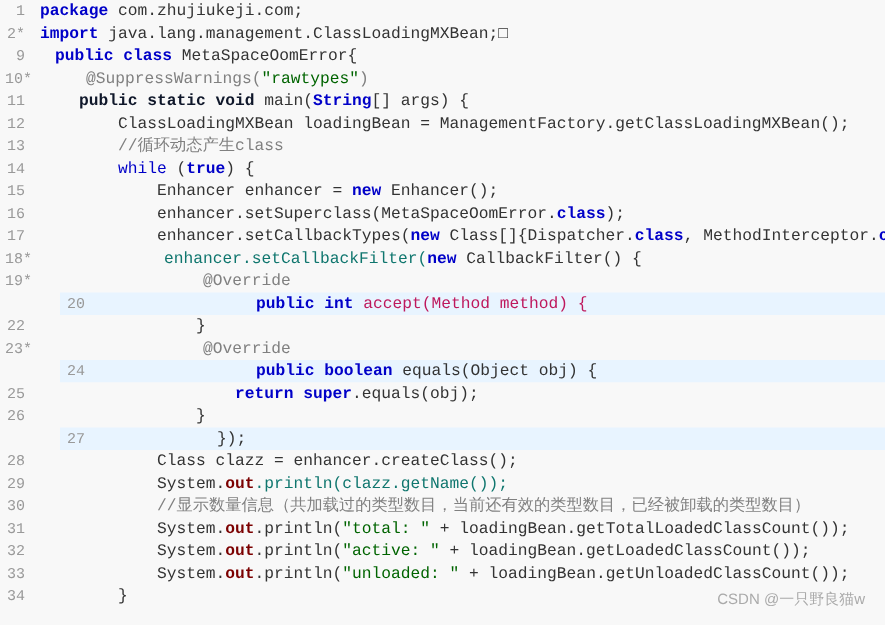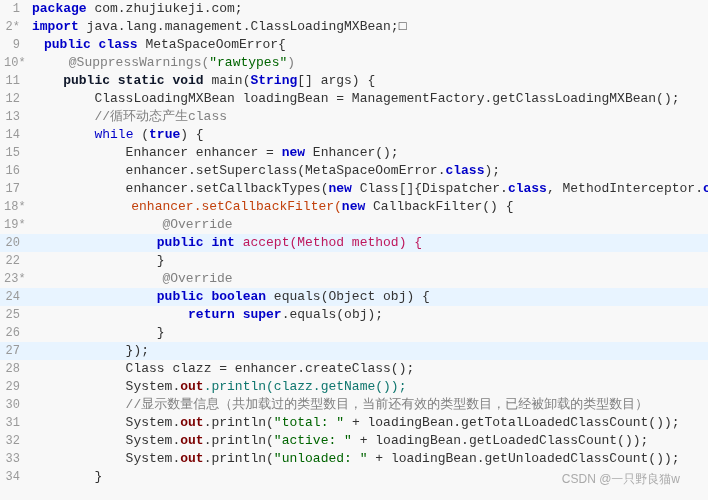--- a/index.html
+++ b/index.html
@@ -18,20 +18,21 @@
       overflow: hidden;
       position: relative;
     }
     .code-row {
       display: flex;
       align-items: stretch;
       min-height: 18px;
     }
     .code-row.highlighted {
       background: #e8f4ff;
+      margin-left: 48px;
     }
     .code-row.normal {
       background: #f8f8f8;
     }
     .line-num {
       min-width: 28px;
       color: #999;
       text-align: right;
       padding-right: 8px;
       padding-left: 4px;
@@ -44,21 +45,21 @@
       flex: 1;
       padding-left: 4px;
       line-height: 18px;
       white-space: pre;
       color: #333;
     }
 
     .watermark {
       position: absolute;
       bottom: 12px;
-      right: 28px;
+      right: 16px;
       color: #aaa;
       font-size: 12px;
       font-family: Arial, sans-serif;
     }
   </style>
 </head>
 <body>
 
 <div class="code-container">
   <div id="code-lines">
@@ -101,21 +102,21 @@
       <div class="code-row normal">
         <div class="line-num">16</div>
         <div class="line-content"><span style="color: rgb(51, 51, 51);">            enhancer.setSuperclass(MetaSpaceOomError.</span><span style="color: rgb(0, 0, 200); font-weight: bold;">class</span><span style="color: rgb(51, 51, 51);">);</span></div>
       </div>
       <div class="code-row normal">
         <div class="line-num">17</div>
         <div class="line-content"><span style="color: rgb(51, 51, 51);">            enhancer.setCallbackTypes(</span><span style="color: rgb(0, 0, 200); font-weight: bold;">new</span><span style="color: rgb(51, 51, 51);"> Class[]{Dispatcher.</span><span style="color: rgb(0, 0, 200); font-weight: bold;">class</span><span style="color: rgb(51, 51, 51);">, MethodInterceptor.</span><span style="color: rgb(0, 0, 200); font-weight: bold;">class</span></div>
       </div>
       <div class="code-row normal">
         <div class="line-num">18*</div>
-        <div class="line-content"><span style="color: #c2410c;">            enhancer.setCallbackFilter(</span><span style="color: rgb(0, 0, 200); font-weight: bold;">new</span><span style="color: rgb(51, 51, 51);"> CallbackFilter() {</span></div>
+        <div class="line-content"><span style="color: #0f766e;">            enhancer.setCallbackFilter(</span><span style="color: rgb(0, 0, 200); font-weight: bold;">new</span><span style="color: rgb(51, 51, 51);"> CallbackFilter() {</span></div>
       </div>
       <div class="code-row normal">
         <div class="line-num">19*</div>
         <div class="line-content"><span style="color: rgb(128, 128, 128);">                @Override</span></div>
       </div>
       <div class="code-row highlighted">
         <div class="line-num">20</div>
         <div class="line-content"><span style="color: rgb(0, 0, 200); font-weight: bold;">                public int</span><span style="color: #be185d;"> accept(Method method) {</span></div>
       </div>
       <div class="code-row normal">

